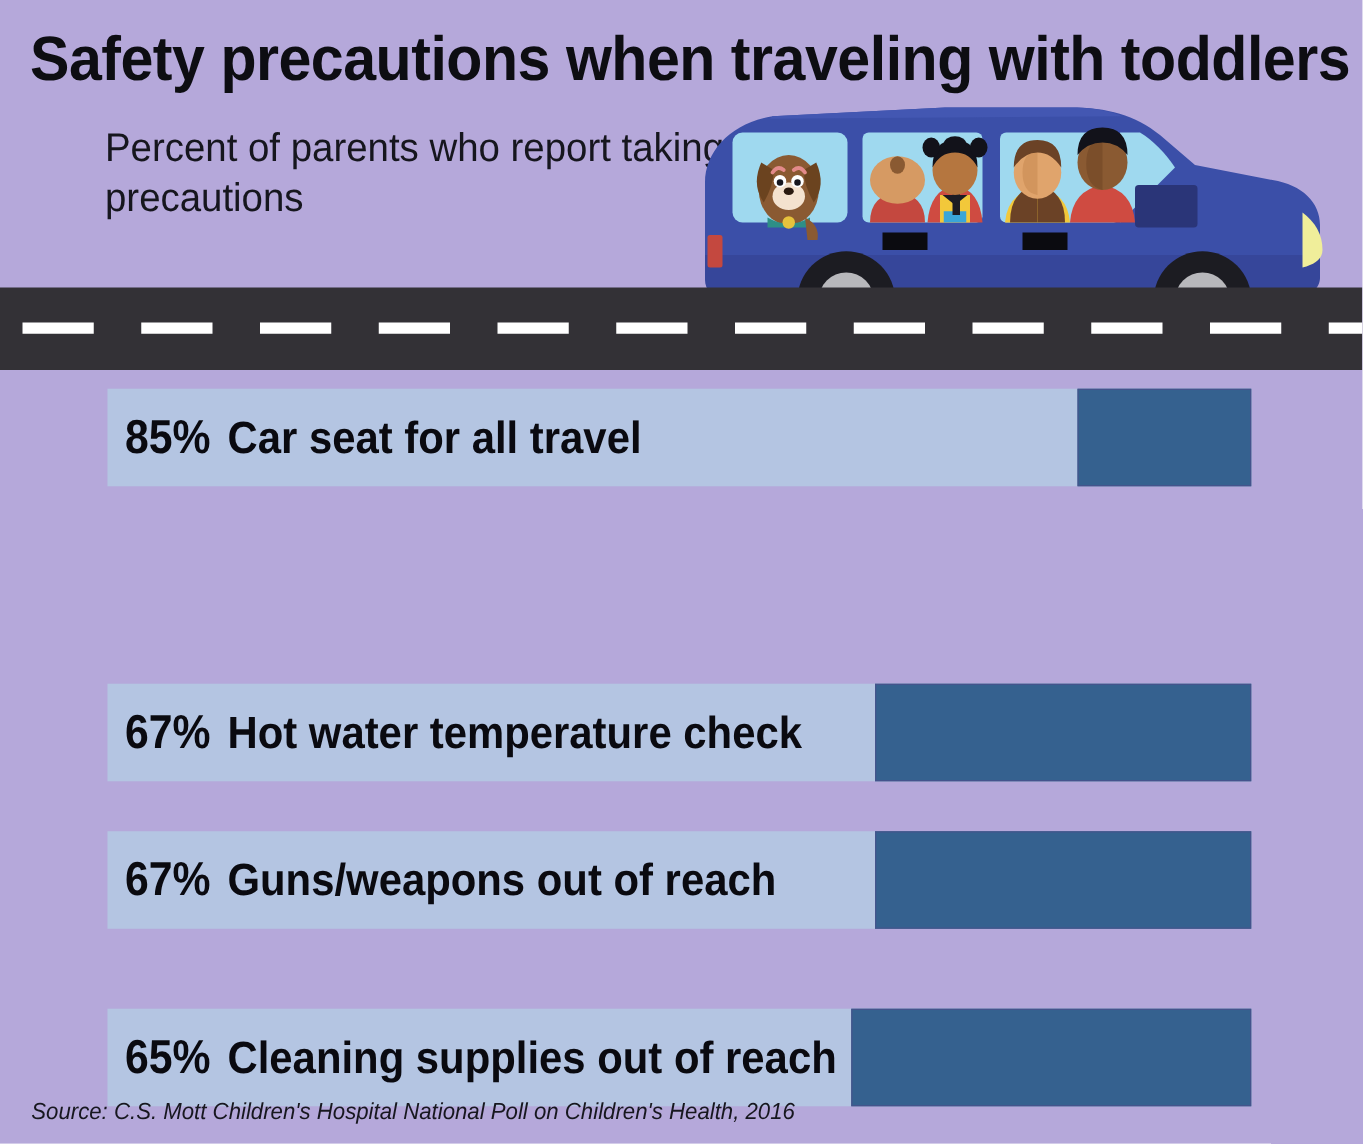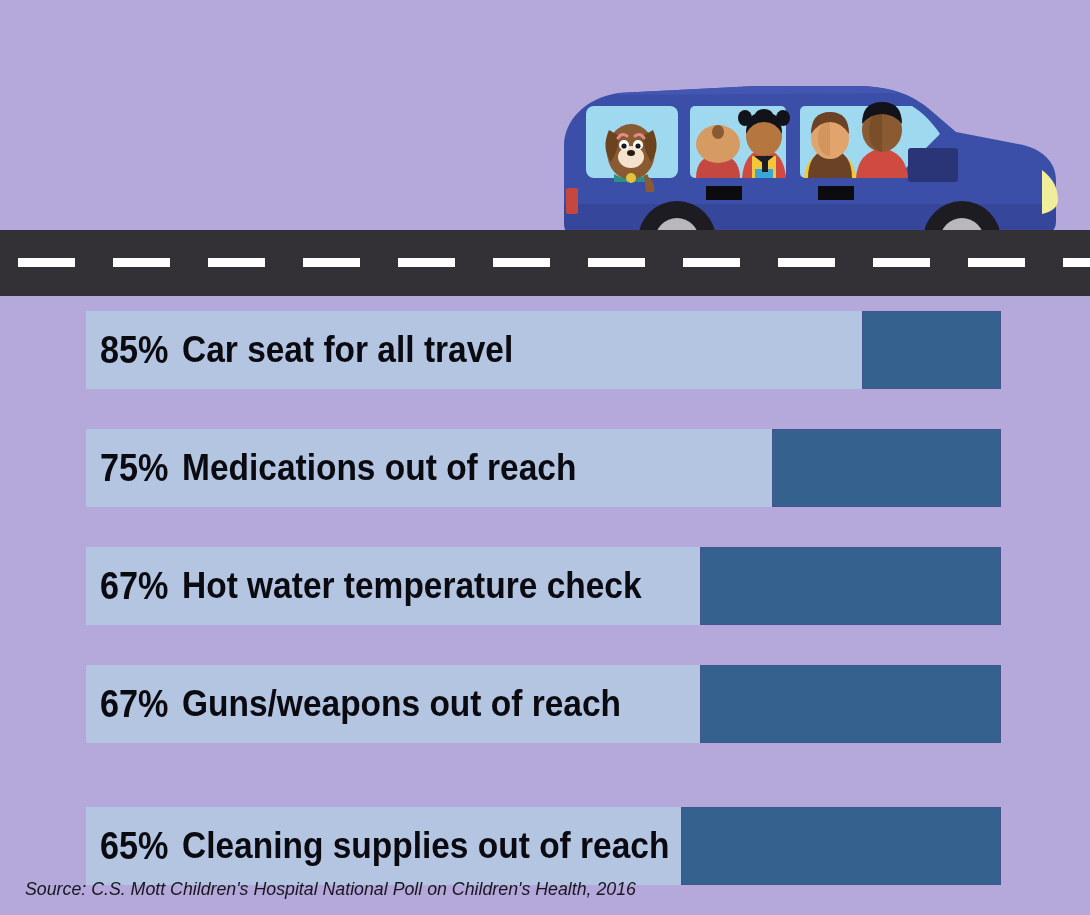--- a/index.html
+++ b/index.html
@@ -161,20 +161,24 @@
     transform: scaleX(0.96);
     transform-origin: left center;
     white-space: nowrap;
   }
 </style>
 </head>
 <body>
 
 <div id="infographic">
 
+  <div class="header-area">
+    <div class="title">Safety precautions when traveling with toddlers</div>
+    <div class="subtitle">Percent of parents who report taking precautions</div>
+  </div>
 
   <div class="car-wrap">
     <svg width="510" height="200" viewBox="0 0 510 200" xmlns="http://www.w3.org/2000/svg">
 
       <path d="M8,122 L8,64 C8,38 30,16 62,11 L200,4 L300,4 C330,4 352,10 372,26
                L400,50 L462,62 C486,66 500,80 500,98 L500,140 L470,152 L30,152 L8,140 Z" fill="#3b4fa8"></path>
 
       <path d="M8,122 L8,142 C8,150 14,156 24,156 L478,156 C492,156 500,149 500,140
                L500,122 Z" fill="#36469a"></path>
 
@@ -274,28 +278,20 @@
 
     <div class="bar-row r0">
       <div class="bar-track"></div>
       <div class="bar-fill" style="left: 84.8%; width: 15.2%;"></div>
       <div class="bar-label">
         <span class="bar-pct">85%</span>
         <span class="bar-text">Car seat for all travel</span>
       </div>
     </div>
 
-    <div class="bar-row r1">
-      <div class="bar-track"></div>
-      <div class="bar-fill" style="left: 75%; width: 25%;"></div>
-      <div class="bar-label">
-        <span class="bar-pct">75%</span>
-        <span class="bar-text">Medications out of reach</span>
-      </div>
-    </div>
 
     <div class="bar-row r2">
       <div class="bar-track"></div>
       <div class="bar-fill" style="left: 67.1%; width: 32.9%;"></div>
       <div class="bar-label">
         <span class="bar-pct">67%</span>
         <span class="bar-text">Hot water temperature check</span>
       </div>
     </div>
 

